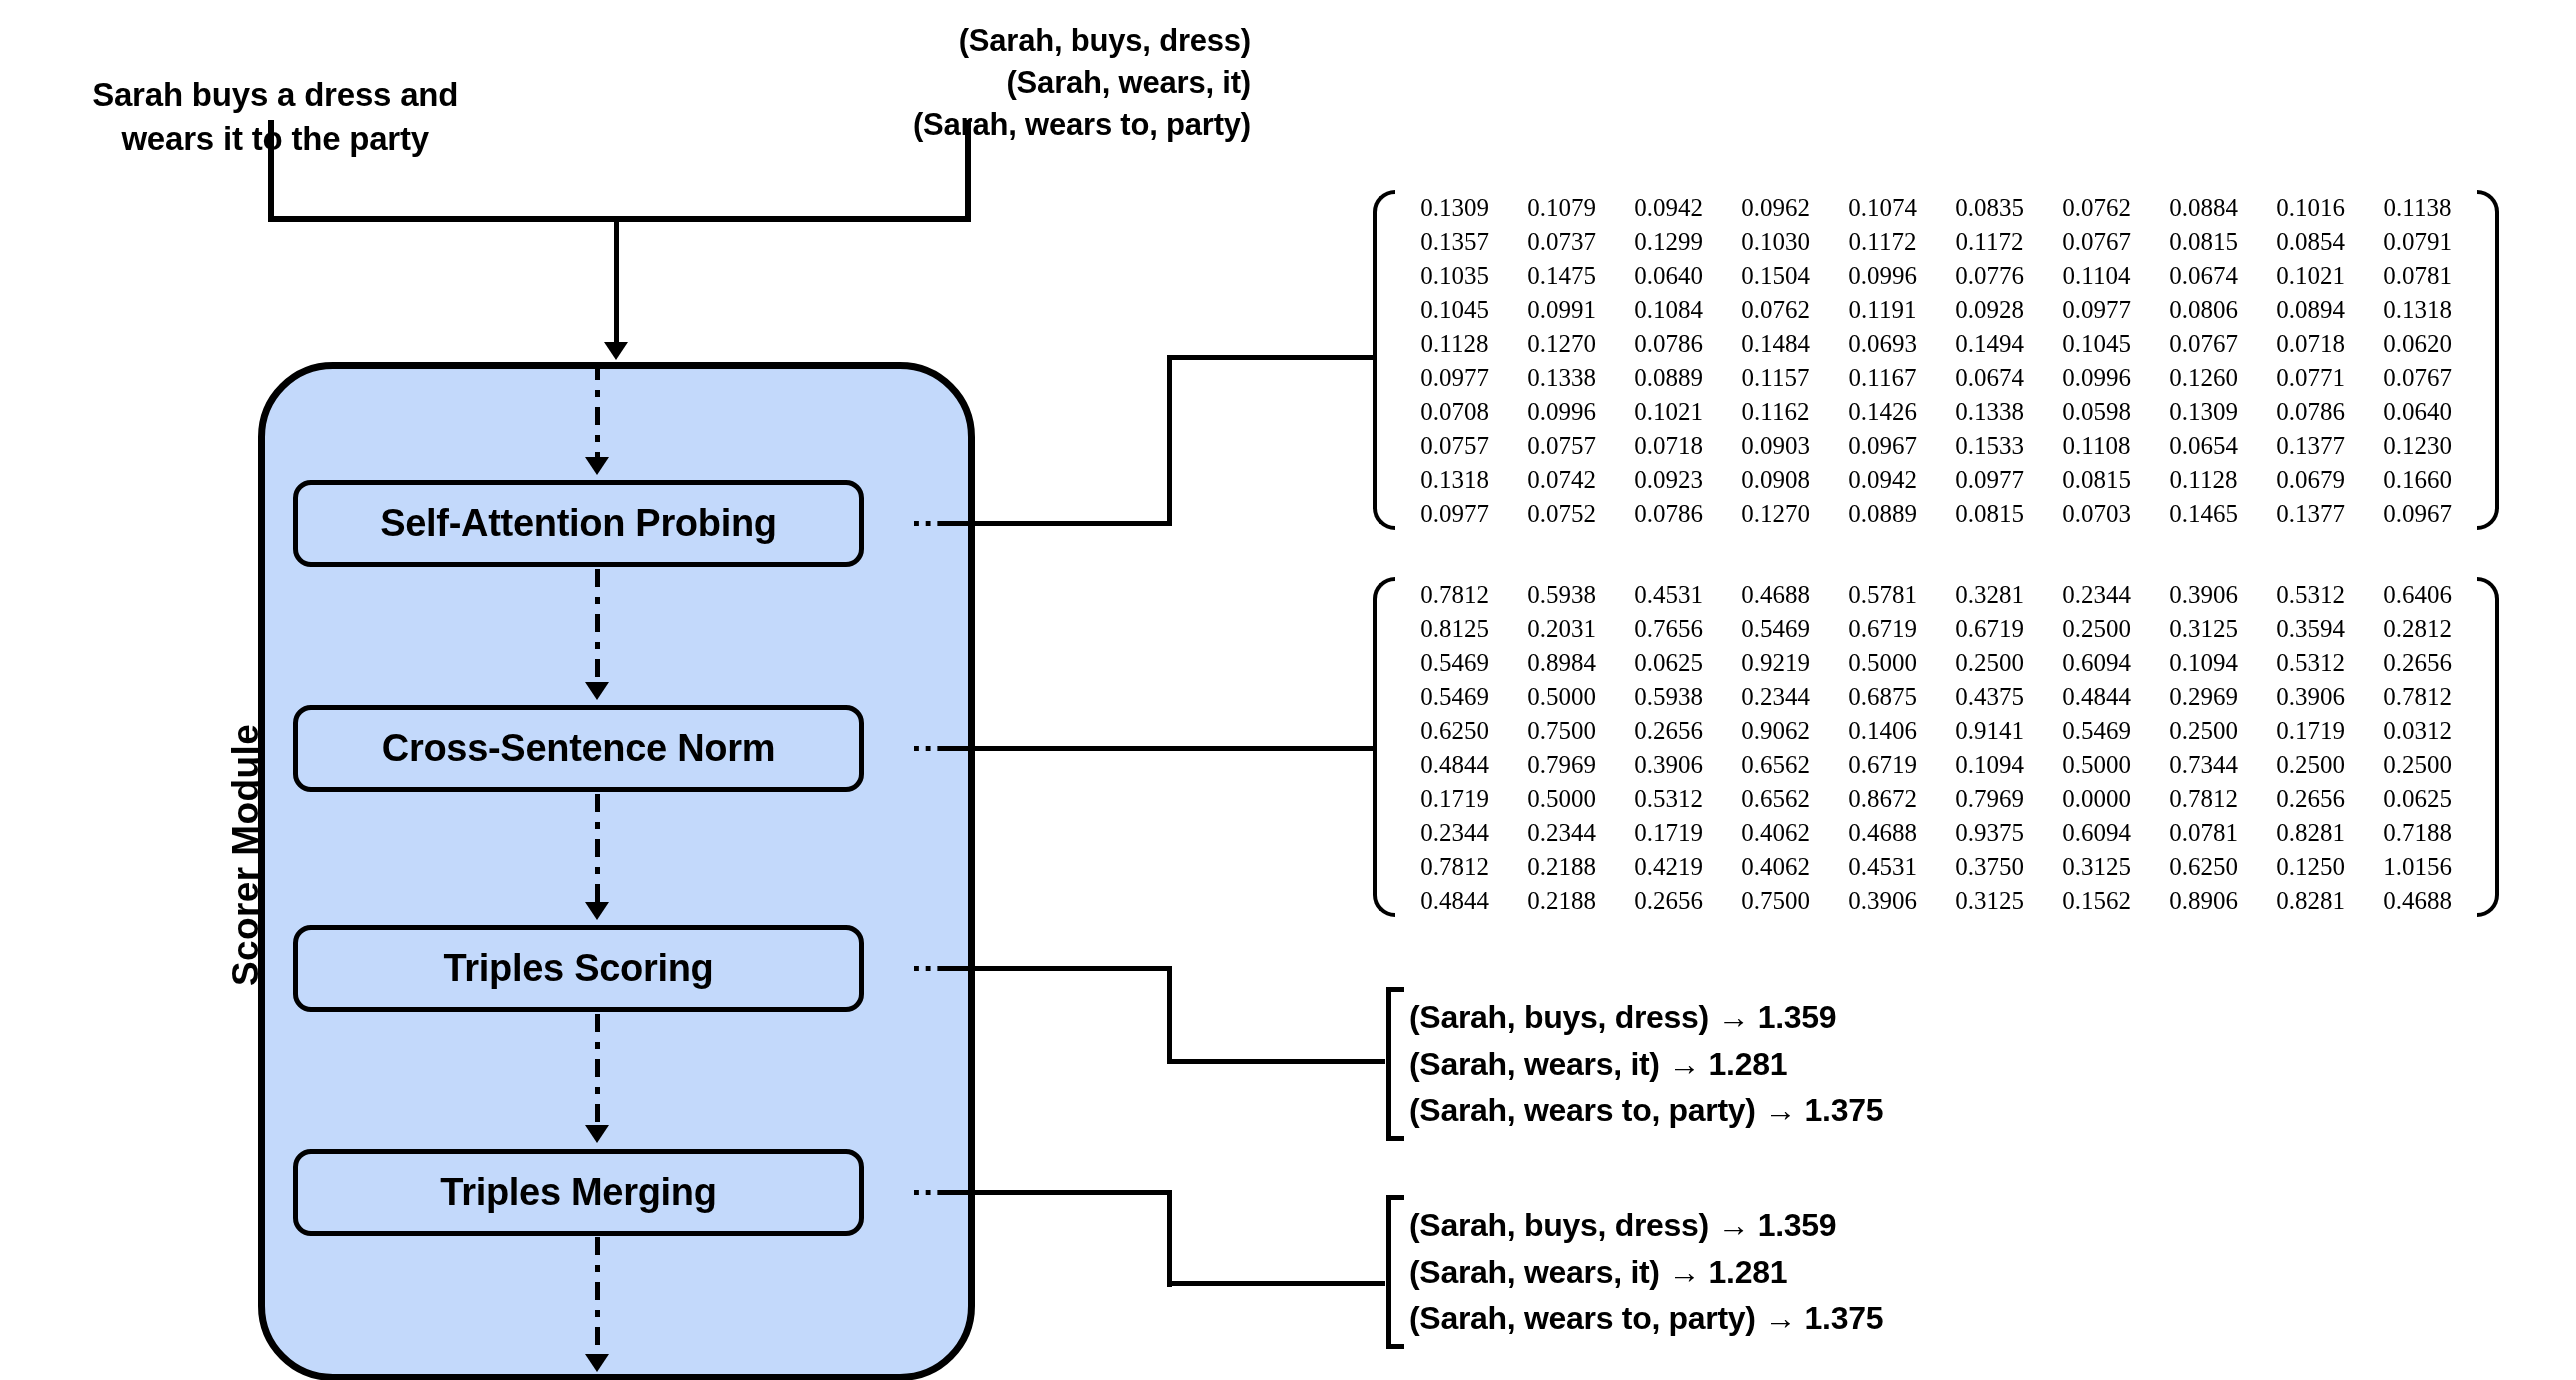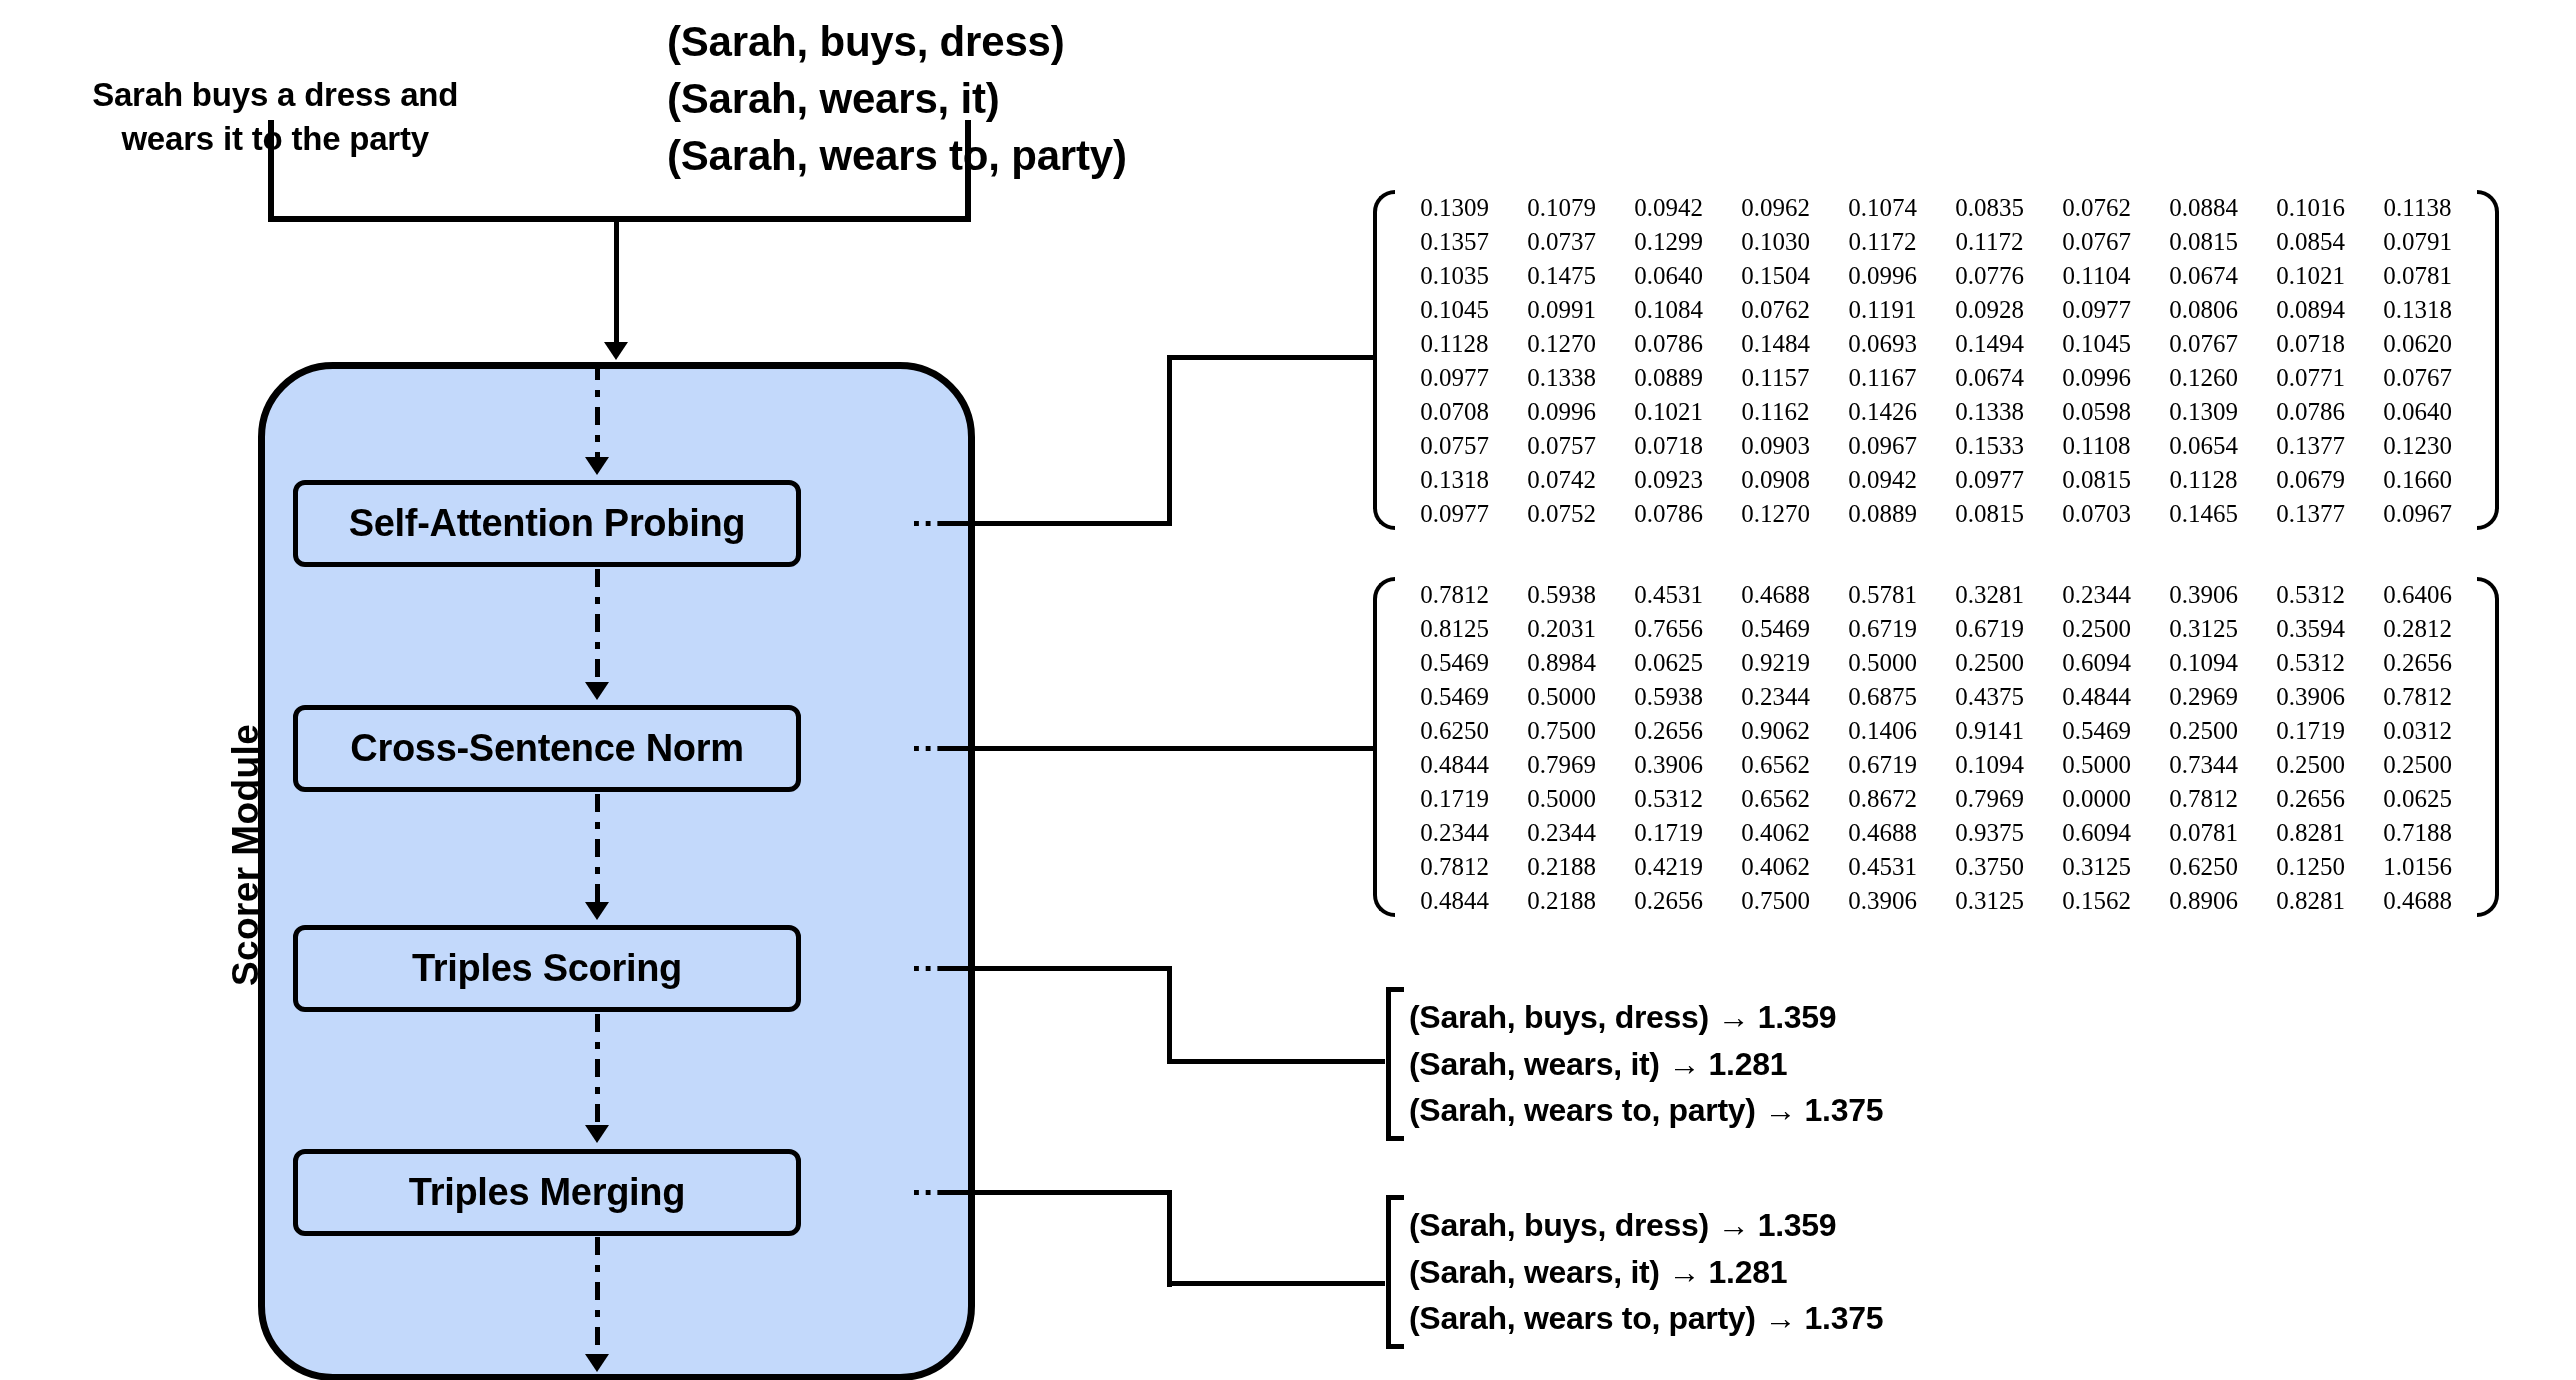--- a/index.html
+++ b/index.html
@@ -25,24 +25,24 @@
     font-size: 33px;
     font-weight: bold;
     line-height: 1.34;
     color: #000;
     letter-spacing: -0.2px;
   }
 
   
   #input-triples {
     left: 667px;
-    top: 13px;
+    top: 20px;
     width: 584px;
-    text-align: left;
-    font-size: 42px;
+    text-align: right;
+    font-size: 31px;
     font-weight: bold;
     line-height: 1.36;
     color: #000;
     letter-spacing: -0.2px;
   }
   #input-triples div { white-space: nowrap; }
 
   
   .line { background: #000; position: absolute; }
 
@@ -66,25 +66,25 @@
     font-weight: bold;
     color: #000;
     white-space: nowrap;
     letter-spacing: 0.4px;
   }
 
   
   .stage-box {
     position: absolute;
     left: 293px;
-    width: 508px;
+    width: 571px;
     height: 87px;
     background: #c3d9fb;
     border: 5.8px solid #000;
-    border-radius: 12px;
+    border-radius: 18px;
     box-sizing: border-box;
     display: flex;
     align-items: center;
     justify-content: center;
     font-size: 38px;
     font-weight: bold;
     color: #000;
     letter-spacing: -0.3px;
   }
   #stage-0 { top: 480px; }

